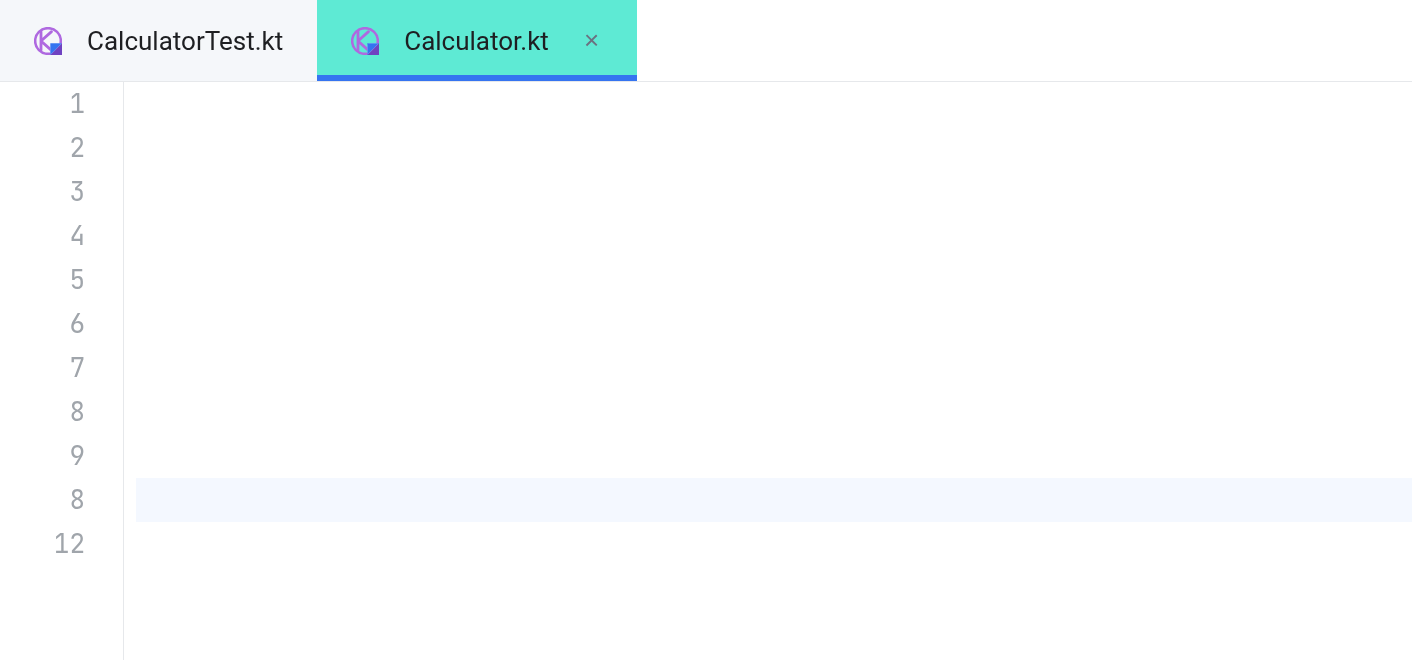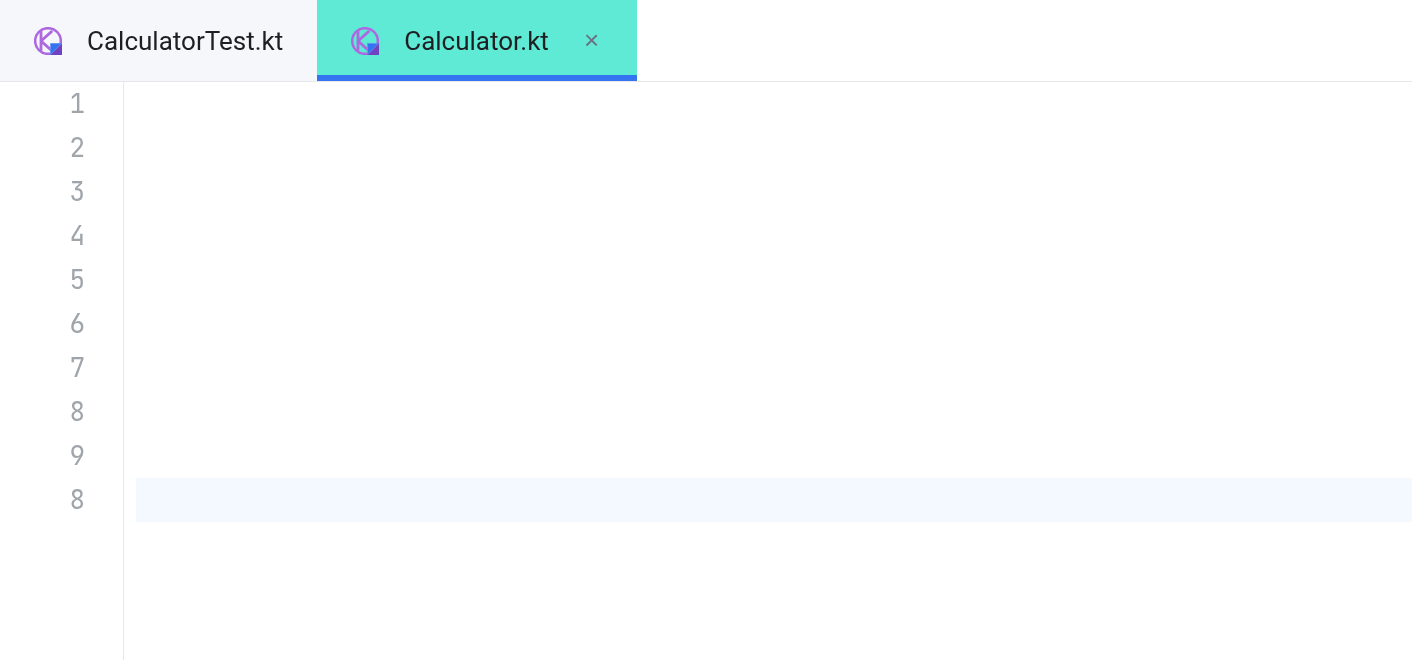--- a/index.html
+++ b/index.html
@@ -118,20 +118,21 @@
     <div>1</div>
     <div>2</div>
     <div>3</div>
     <div>4</div>
     <div>5</div>
     <div>6</div>
     <div>7</div>
     <div>8</div>
     <div>9</div>
     <div>8</div>
+    <div>12</div>
   </div>
 
   <div class="code">
 
     
     <div class="current-line" style="top:calc(44px * 9);"></div>
 
     
     
     <div class="line"></div>

